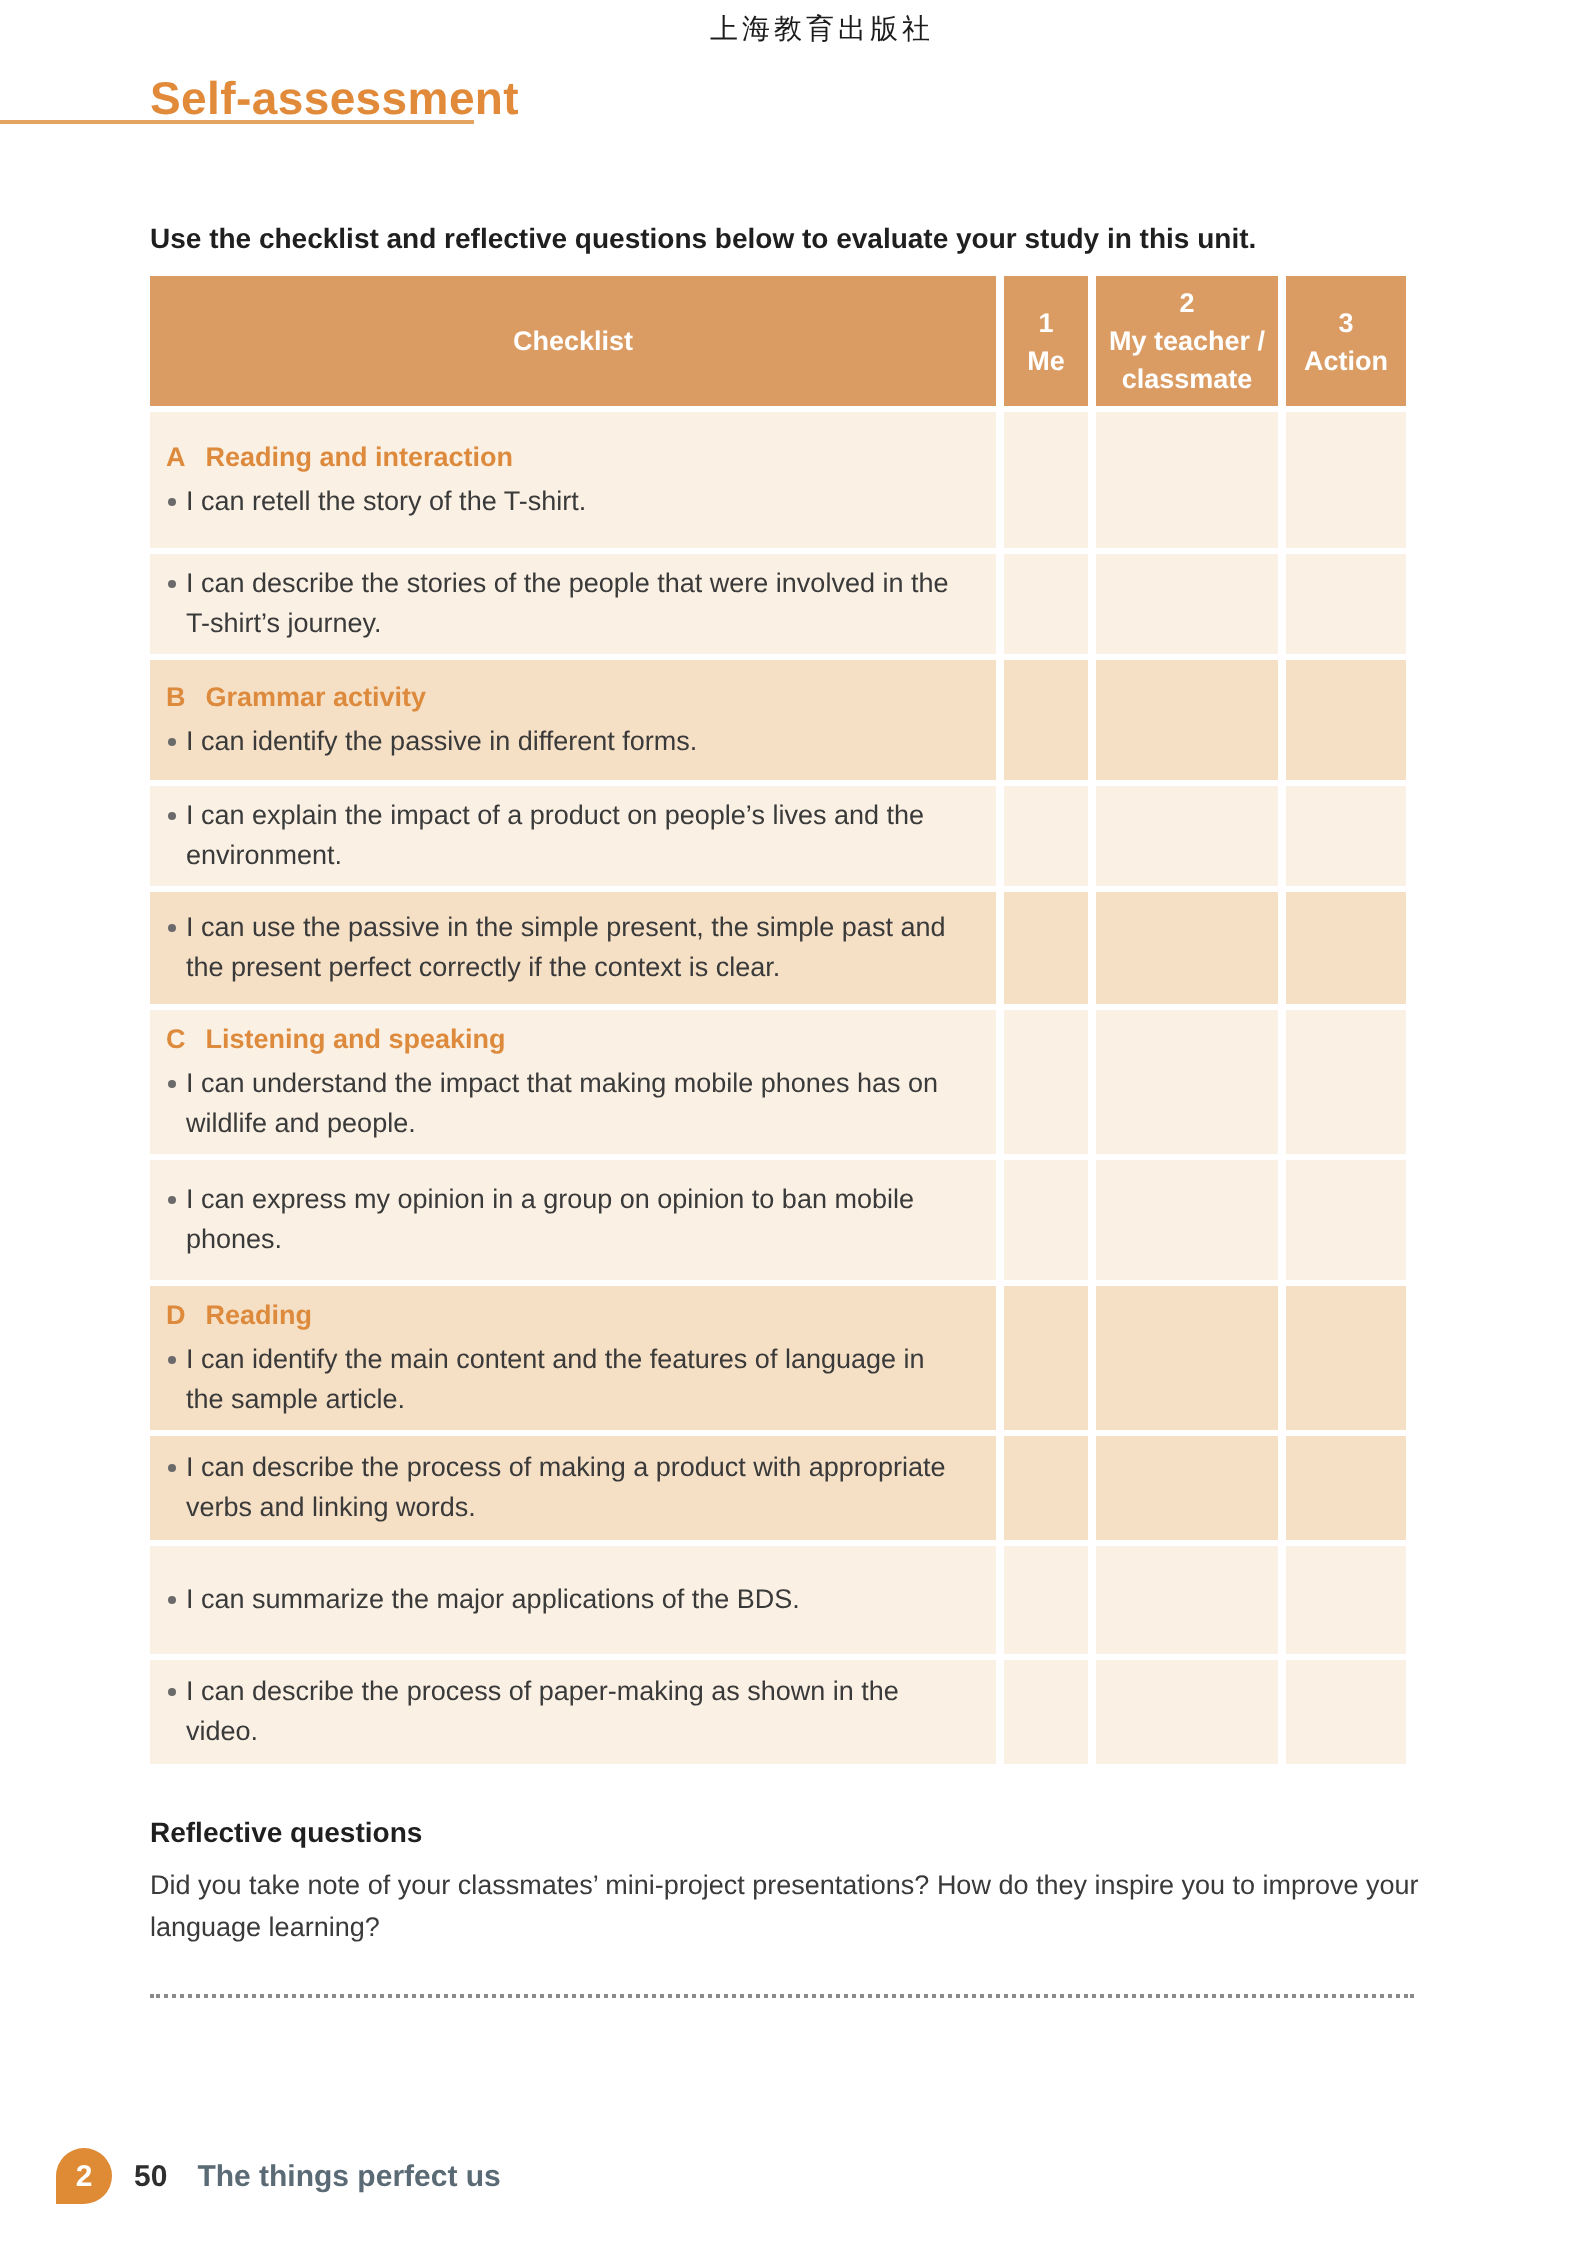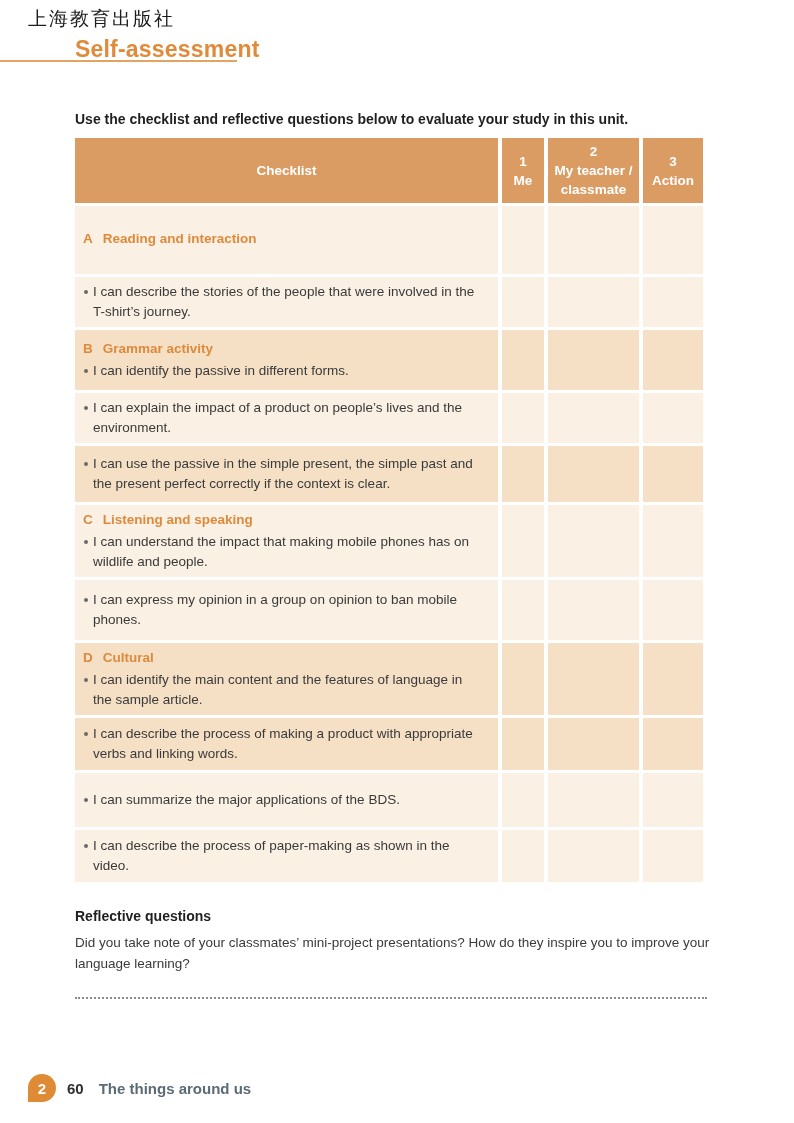--- a/index.html
+++ b/index.html
@@ -3,23 +3,23 @@
 <meta charset="utf-8">
 <style>
   * { margin:0; padding:0; box-sizing:border-box; }
   html,body { background:#fff; }
   body { font-family:"Liberation Sans","DejaVu Sans",sans-serif; }
   .page {
     position:relative; width:794px; height:1123px; background:#ffffff;
     overflow:hidden; margin:0 auto;
   }
   .publisher {
-    position:absolute; top:6px; left:0; width:100%; 
+    position:absolute; top:6px; left:0; width:100%; text-align:center;
     font-family:"Liberation Serif","DejaVu Serif",serif;
-    font-size:19px; color:#1c1c1c; letter-spacing:2px;padding-left:28px;
+    font-size:14px; color:#1c1c1c; letter-spacing:2px;padding-left:28px;
   }
   .page-title {
     position:absolute; top:36px; left:75px;
     font-size:23px; font-weight:bold; color:#e08a3a; letter-spacing:0.2px;
   }
   .title-underline {
     position:absolute; top:60px; left:0; width:237px; height:0;
     border-top:2px solid #e3a361;
   }
   .instruction {
@@ -118,20 +118,24 @@
         <span>3</span>
         <span>Action</span>
       </div>
     </div>
 
     <div class="trow light" style="min-height:68px">
       <div class="cell check">
         <div class="sec-head">
           <span class="sec-letter">A</span><span>Reading and interaction</span>
         </div>
+        <div class="item">
+          <span class="bullet"></span>
+          <span>I can retell the story of the T-shirt.</span>
+        </div>
       </div>
       <div class="cell"></div>
       <div class="cell"></div>
       <div class="cell"></div>
     </div>
 
     <div class="trow light" style="min-height:50px">
       <div class="cell check">
         <div class="item">
           <span class="bullet"></span>
@@ -205,21 +209,21 @@
         </div>
       </div>
       <div class="cell"></div>
       <div class="cell"></div>
       <div class="cell"></div>
     </div>
 
     <div class="trow dark" style="min-height:64px">
       <div class="cell check">
         <div class="sec-head">
-          <span class="sec-letter">D</span><span>Cultural</span>
+          <span class="sec-letter">D</span><span>Reading</span>
         </div>
         <div class="item">
           <span class="bullet"></span>
           <span>I can identify the main content and the features of language in the sample article.</span>
         </div>
       </div>
       <div class="cell"></div>
       <div class="cell"></div>
       <div class="cell"></div>
     </div>
@@ -266,17 +270,17 @@
     <div class="reflective-title">Reflective questions</div>
     <div class="reflective-question">Did you take note of your classmates’ mini-project presentations? How do they inspire you to improve your language learning?</div>
   </div>
 
   <div class="answer-line"></div>
 
   <div class="footer">
     <div class="unit-badge">
       <span>2</span>
     </div>
-    <div class="page-number">60</div>
-    <div class="unit-title">The things around us</div>
+    <div class="page-number">50</div>
+    <div class="unit-title">The things perfect us</div>
   </div>
 
 </div>
 
 </body></html>

